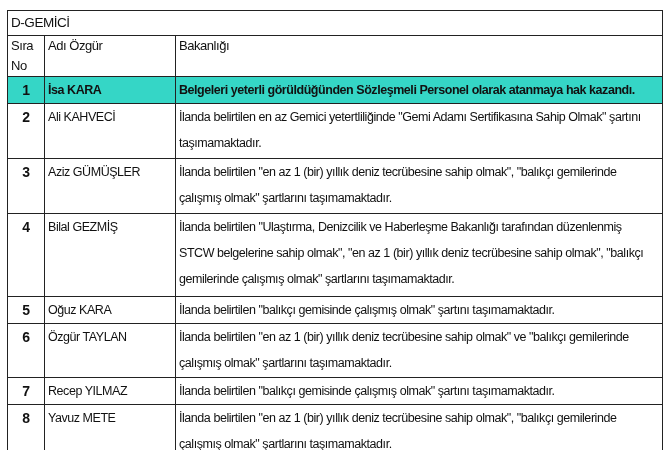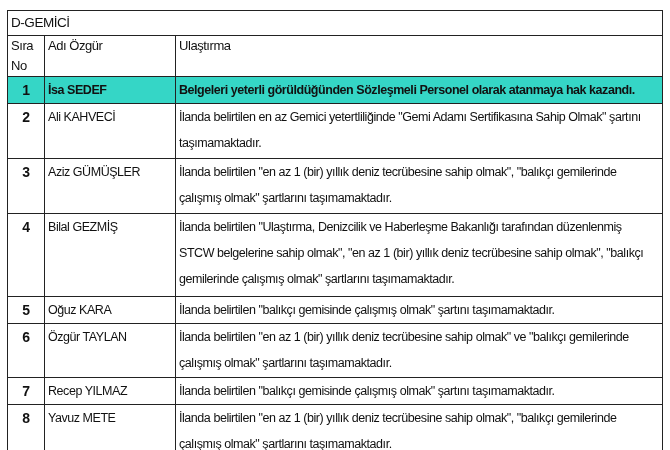--- a/index.html
+++ b/index.html
@@ -25,25 +25,25 @@
       <col class="c2">
       <col class="c3">
     </colgroup>
   <tbody>
       <tr>
     <td colspan="3" class="title-cell">D-GEMİCİ</td>
   </tr>
   <tr class="hdr">
     <td>Sıra No</td>
     <td>Adı Özgür</td>
-    <td>Ulaştırma</td>
+    <td>Bakanlığı</td>
   </tr>
   <tr class="highlight" style="height:26px">
     <td class="num">1</td>
-    <td>İsa SEDEF</td>
+    <td>İsa KARA</td>
     <td class="desc">Belgeleri yeterli görüldüğünden Sözleşmeli Personel olarak atanmaya hak kazandı.</td>
   </tr>
   <tr style="height:55px">
     <td class="num">2</td>
     <td>Ali KAHVECİ</td>
     <td class="desc">İlanda belirtilen en az Gemici yetertliliğinde "Gemi Adamı Sertifikasına Sahip Olmak" şartını taşımamaktadır.</td>
   </tr>
   <tr style="height:55px">
     <td class="num">3</td>
     <td>Aziz GÜMÜŞLER</td>

